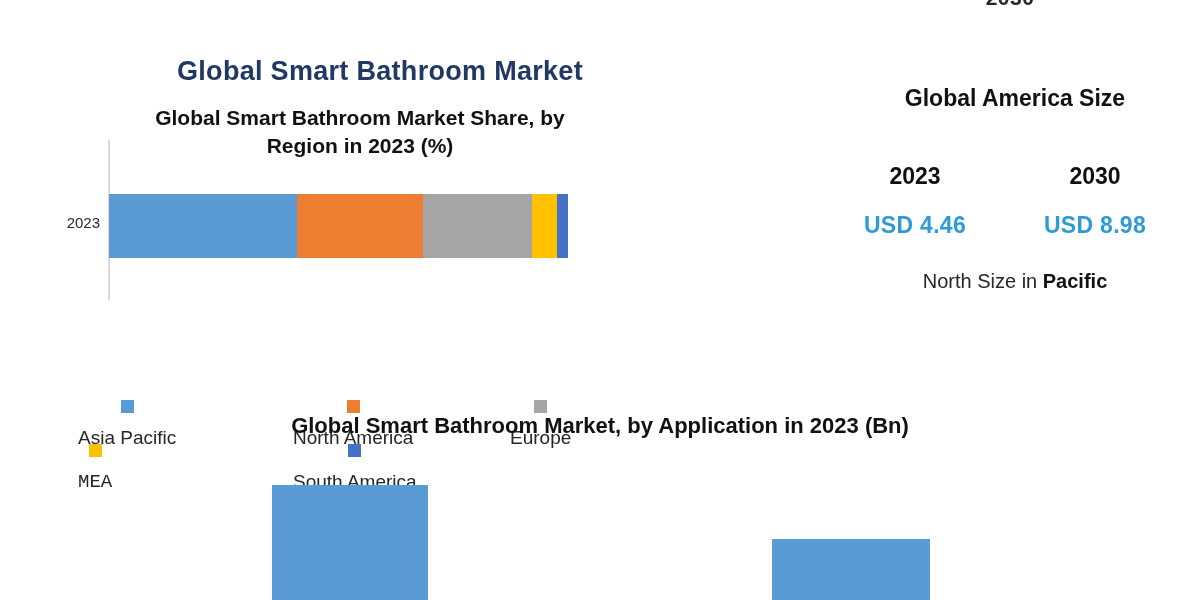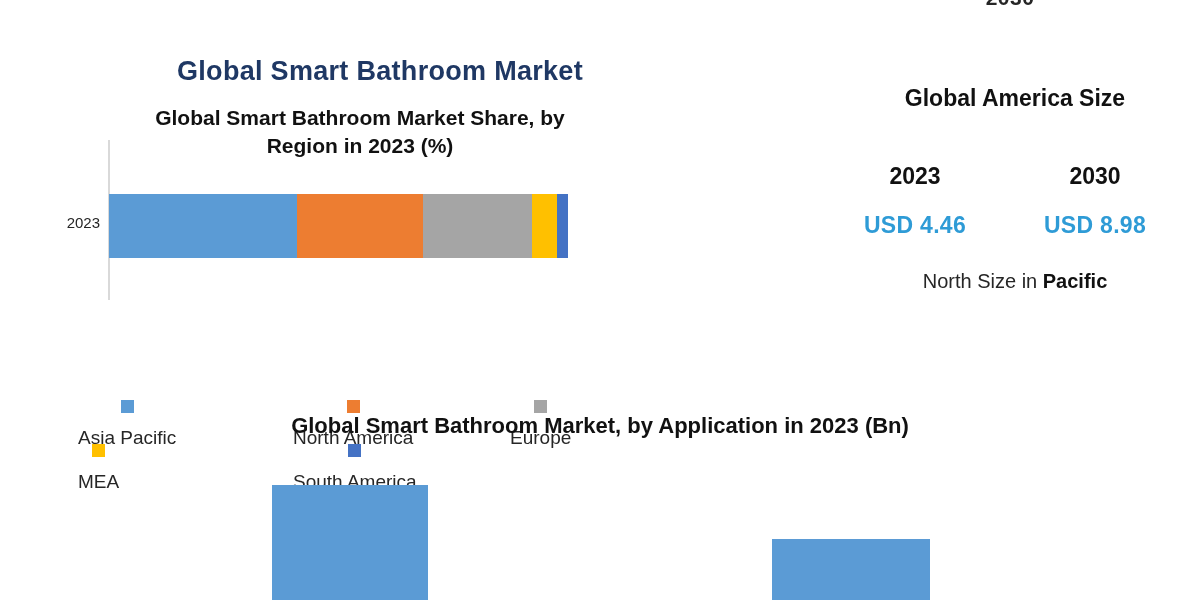--- a/index.html
+++ b/index.html
@@ -224,21 +224,21 @@
       <div class="legend-item" style="left:215px;">
         <span class="legend-swatch" style="background:#ED7D31;"></span>
         <span>North America</span>
       </div>
       <div class="legend-item" style="left:432px;">
         <span class="legend-swatch" style="background:#A5A5A5;"></span>
         <span>Europe</span>
       </div>
     </div>
     <div class="legend-row">
-      <div class="legend-item" style="left:0px;">
+      <div class="legend-item" style="left:0px;font-family:Liberation Mono, monospace;">
         <span class="legend-swatch" style="background:#FFC000;"></span>
         <span>MEA</span>
       </div>
       <div class="legend-item" style="left:215px;">
         <span class="legend-swatch" style="background:#4472C4;"></span>
         <span>South America</span>
       </div>
     </div>
   </div>
 </div>

